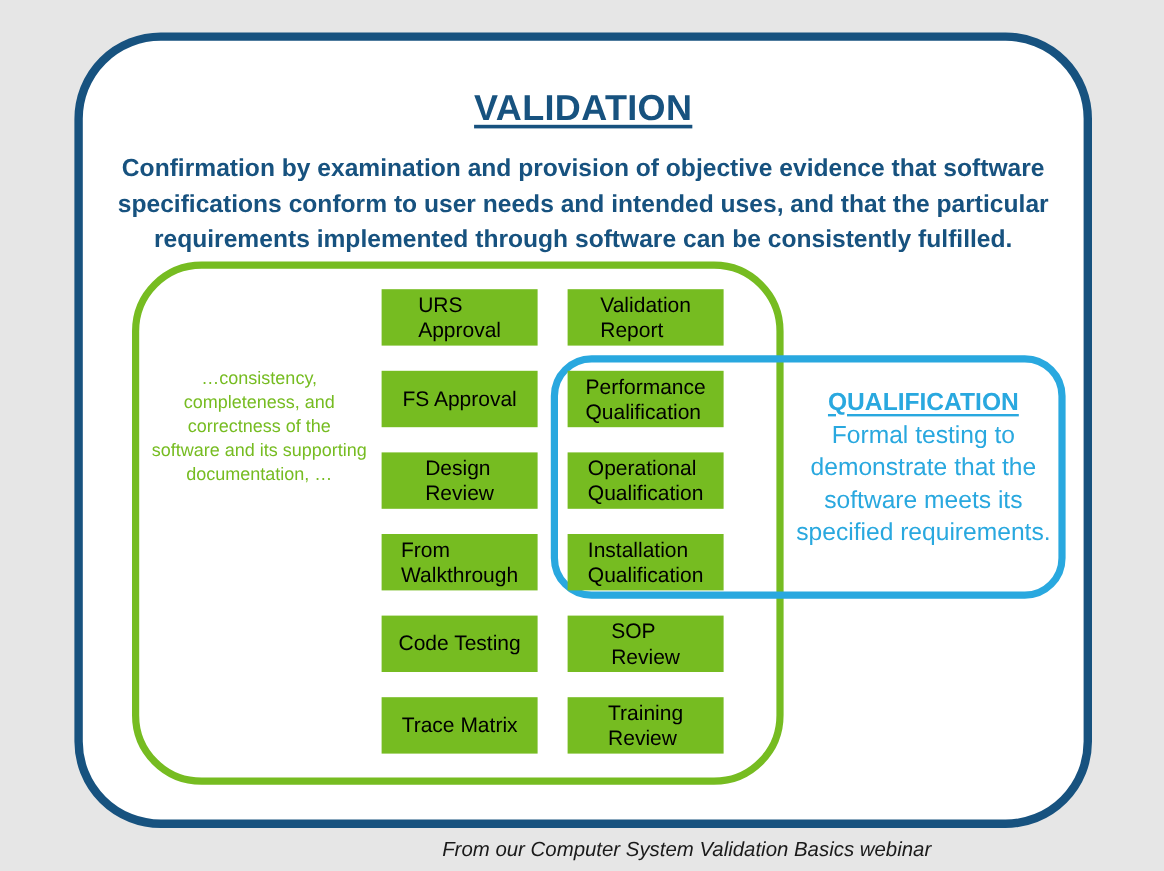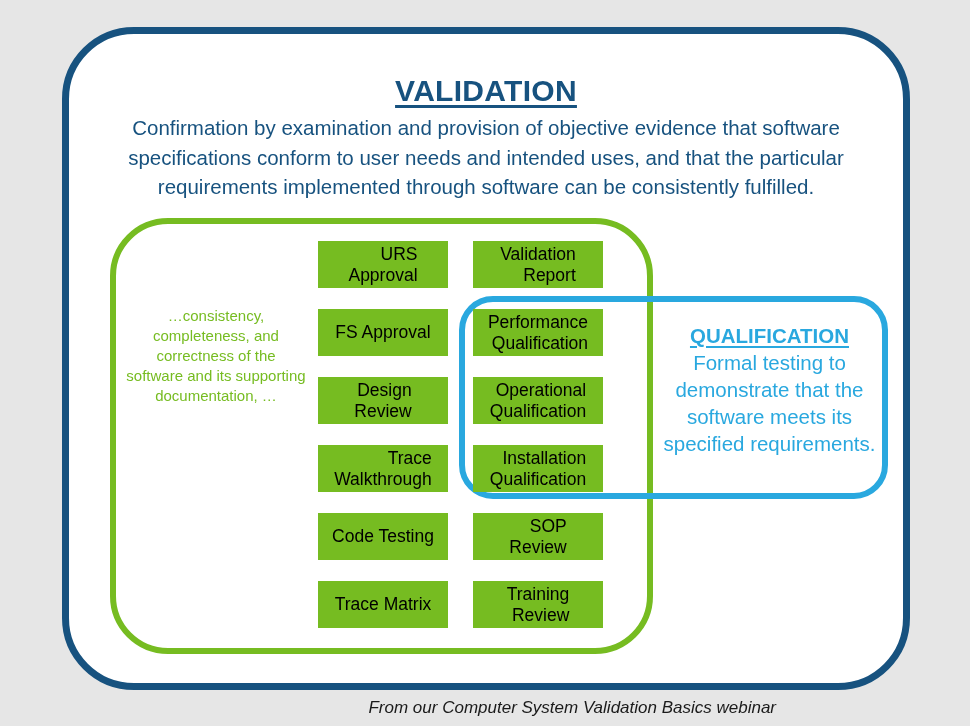--- a/index.html
+++ b/index.html
@@ -44,24 +44,25 @@
   }
   #validation-title {
     font-size: 30px;
     font-weight: bold;
     letter-spacing: 0.3px;
     text-decoration: underline;
     text-underline-offset: 4px;
     line-height: 1.18;
   }
   #validation-desc {
-    margin-top: 5px;
+    margin-top: 18px;
     font-size: 20.5px;
     line-height: 1.42;
     color: #17527f;
+    font-weight: bold;
   }
 
   
   #green-frame {
     position: absolute;
     left: 110px;
     top: 218px;
     width: 543px;
     height: 436px;
     box-sizing: border-box;
@@ -140,21 +141,21 @@
   .task-box {
     position: relative;
     width: 130px;
     height: 47px;
     margin-bottom: 21px;
     background: #76bc21;
     color: #000000;
     display: flex;
     align-items: center;
     justify-content: center;
-    text-align: right;
+    text-align: left;
     font-size: 17.5px;
     line-height: 1.18;
     white-space: pre-line;
   }
   .task-box:last-child { margin-bottom: 0; }
 
   
   #footer-caption {
     position: absolute;
     right: 10px;
@@ -182,21 +183,21 @@
   <div id="verification-block">
     <div id="verification-desc">…consistency, completeness, and correctness of the software and its supporting documentation, …</div>
   </div>
 
   <div class="box-col" id="col-left">
     <div class="task-box">URS
 Approval</div>
     <div class="task-box">FS Approval</div>
     <div class="task-box">Design
 Review</div>
-    <div class="task-box">Trace
+    <div class="task-box">From
 Walkthrough</div>
     <div class="task-box">Code Testing</div>
     <div class="task-box">Trace Matrix</div>
   </div>
 
   <div class="box-col" id="col-right">
     <div class="task-box">Validation
 Report</div>
     <div class="task-box">Performance
 Qualification</div>

